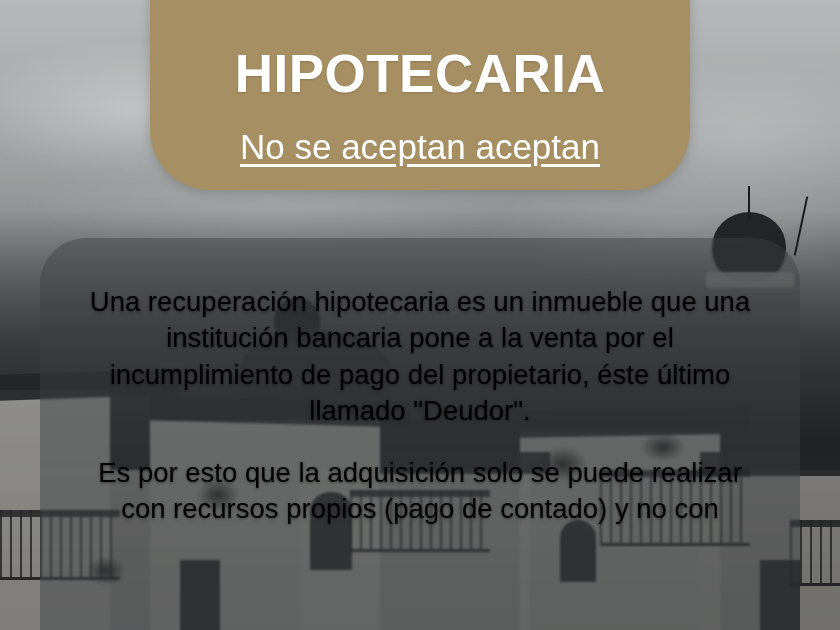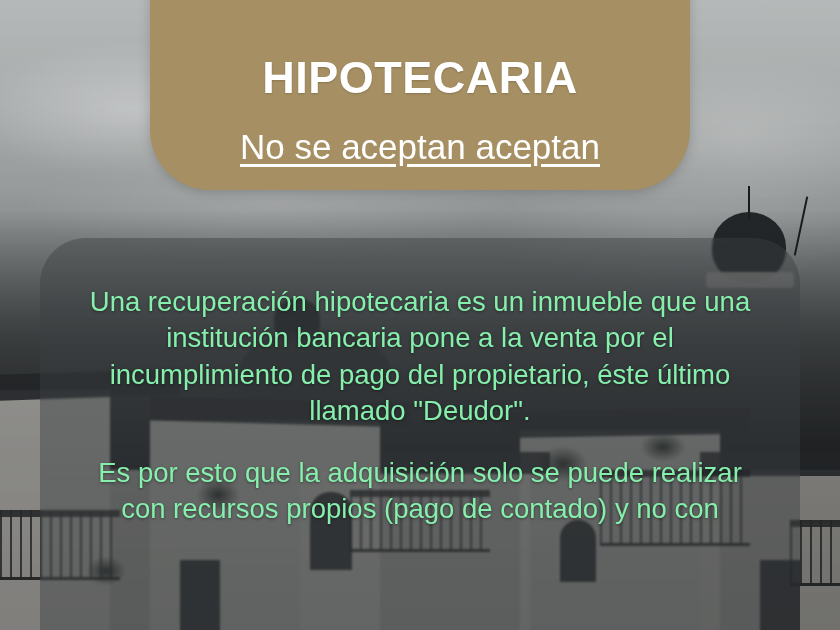--- a/index.html
+++ b/index.html
@@ -169,21 +169,21 @@
     box-shadow: 0 2px 12px rgba(0,0,0,.18);
   }
   .panel-top-inner {
     position: absolute;
     left: 0; right: 0;
     bottom: 24px;
     text-align: center;
     color: #ffffff;
   }
   .title-main {
-    font-size: 45px;
+    font-size: 53px;
     font-weight: bold;
     letter-spacing: .5px;
     line-height: 1.05;
     margin: 0 0 26px 0;
     text-shadow: 0 1px 2px rgba(0,0,0,.18);
   }
   .title-sub {
     font-size: 35px;
     font-weight: 400;
     text-decoration: underline;
@@ -201,21 +201,21 @@
     height: 420px;
     background: rgba(60,64,66,.45);
     border-radius: 46px 46px 0 0;
     backdrop-filter: blur(1px);
   }
   .body-text {
     position: absolute;
     left: 34px;
     right: 34px;
     top: 46px;
-    color: #86efac;
+    color: #000000;
     text-align: center;
     font-size: 27.5px;
     line-height: 1.32;
     text-shadow: 0 1px 3px rgba(0,0,0,.45);
   }
   .body-text p { margin: 0 0 26px 0; }
   .body-text p:last-child { margin-bottom: 0; }
 </style>
 </head>
 <body>

